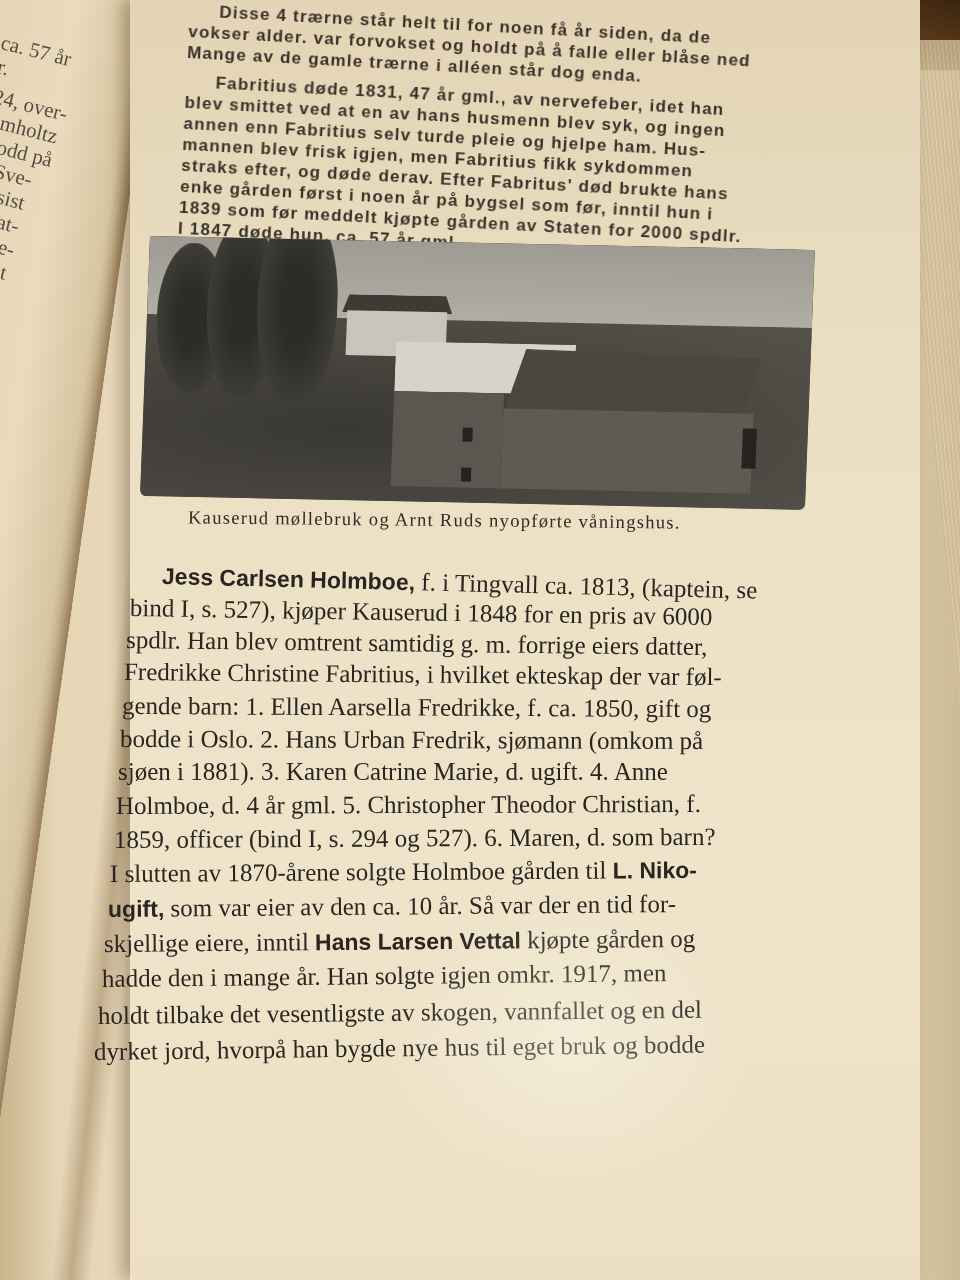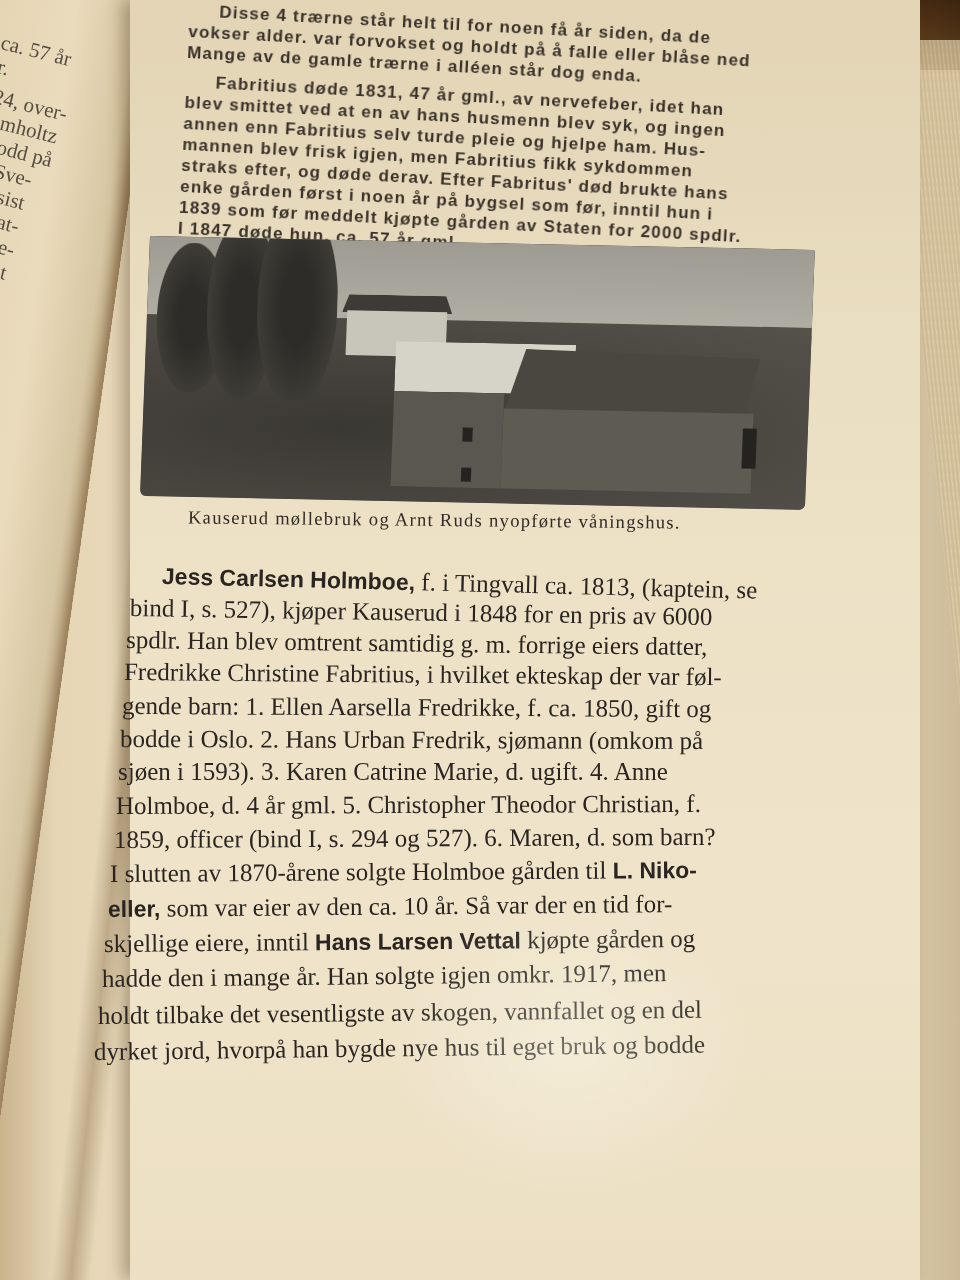--- a/index.html
+++ b/index.html
@@ -224,28 +224,28 @@
 
     <div class="body-block">
       <div class="body-line" style="left:32px;top:2px;transform:rotate(1.4deg)">
         <b>Jess Carlsen Holmboe,</b><span> f. i Tingvall ca. 1813, (kaptein, se</span>
       </div>
       <div class="body-line" style="left:0px;top:34px;transform:rotate(0.9deg)">bind I, s. 527), kjøper Kauserud i 1848 for en pris av 6000</div>
       <div class="body-line" style="left:-4px;top:66px;transform:rotate(0.7deg)">spdlr.  Han blev omtrent samtidig g. m. forrige eiers datter,</div>
       <div class="body-line" style="left:-6px;top:98px;transform:rotate(0.5deg)">Fredrikke Christine Fabritius, i hvilket ekteskap der var føl-</div>
       <div class="body-line" style="left:-8px;top:132px;transform:rotate(0.3deg)">gende barn:  1. Ellen Aarsella Fredrikke, f. ca. 1850, gift og</div>
       <div class="body-line" style="left:-10px;top:165px;transform:rotate(0.2deg)">bodde i Oslo.  2. Hans Urban Fredrik, sjømann (omkom på</div>
-      <div class="body-line" style="left:-12px;top:198px;transform:rotate(0deg)">sjøen i 1593).  3. Karen Catrine Marie, d. ugift.  4. Anne</div>
+      <div class="body-line" style="left:-12px;top:198px;transform:rotate(0deg)">sjøen i 1881).  3. Karen Catrine Marie, d. ugift.  4. Anne</div>
       <div class="body-line" style="left:-14px;top:232px;transform:rotate(-0.2deg)">Holmboe, d. 4 år gml.  5. Christopher Theodor Christian, f.</div>
       <div class="body-line" style="left:-16px;top:266px;transform:rotate(-0.3deg)">1859, officer (bind I, s. 294 og 527).  6. Maren, d. som barn?</div>
       <div class="body-line" style="left:-20px;top:300px;transform:rotate(-0.4deg)">
         <span>I slutten av 1870-årene solgte Holmboe gården til </span><b>L. Niko-</b>
       </div>
       <div class="body-line" style="left:-22px;top:335px;transform:rotate(-0.5deg)">
-        <b>eller,</b><span> som var eier av den ca. 10 år.  Så var der en tid for-</span>
+        <b>ugift,</b><span> som var eier av den ca. 10 år.  Så var der en tid for-</span>
       </div>
       <div class="body-line" style="left:-26px;top:370px;transform:rotate(-0.5deg)">
         <span>skjellige eiere, inntil </span><b>Hans Larsen Vettal</b><span> kjøpte gården og</span>
       </div>
       <div class="body-line" style="left:-28px;top:405px;transform:rotate(-0.6deg)">hadde den i mange år.  Han solgte igjen omkr. 1917, men</div>
       <div class="body-line" style="left:-32px;top:442px;transform:rotate(-0.6deg)">holdt tilbake det vesentligste av skogen, vannfallet og en del</div>
       <div class="body-line" style="left:-36px;top:478px;transform:rotate(-0.7deg)">dyrket jord, hvorpå han bygde nye hus til eget bruk og bodde</div>
     </div>
     <div class="shine"></div>
   </div>

